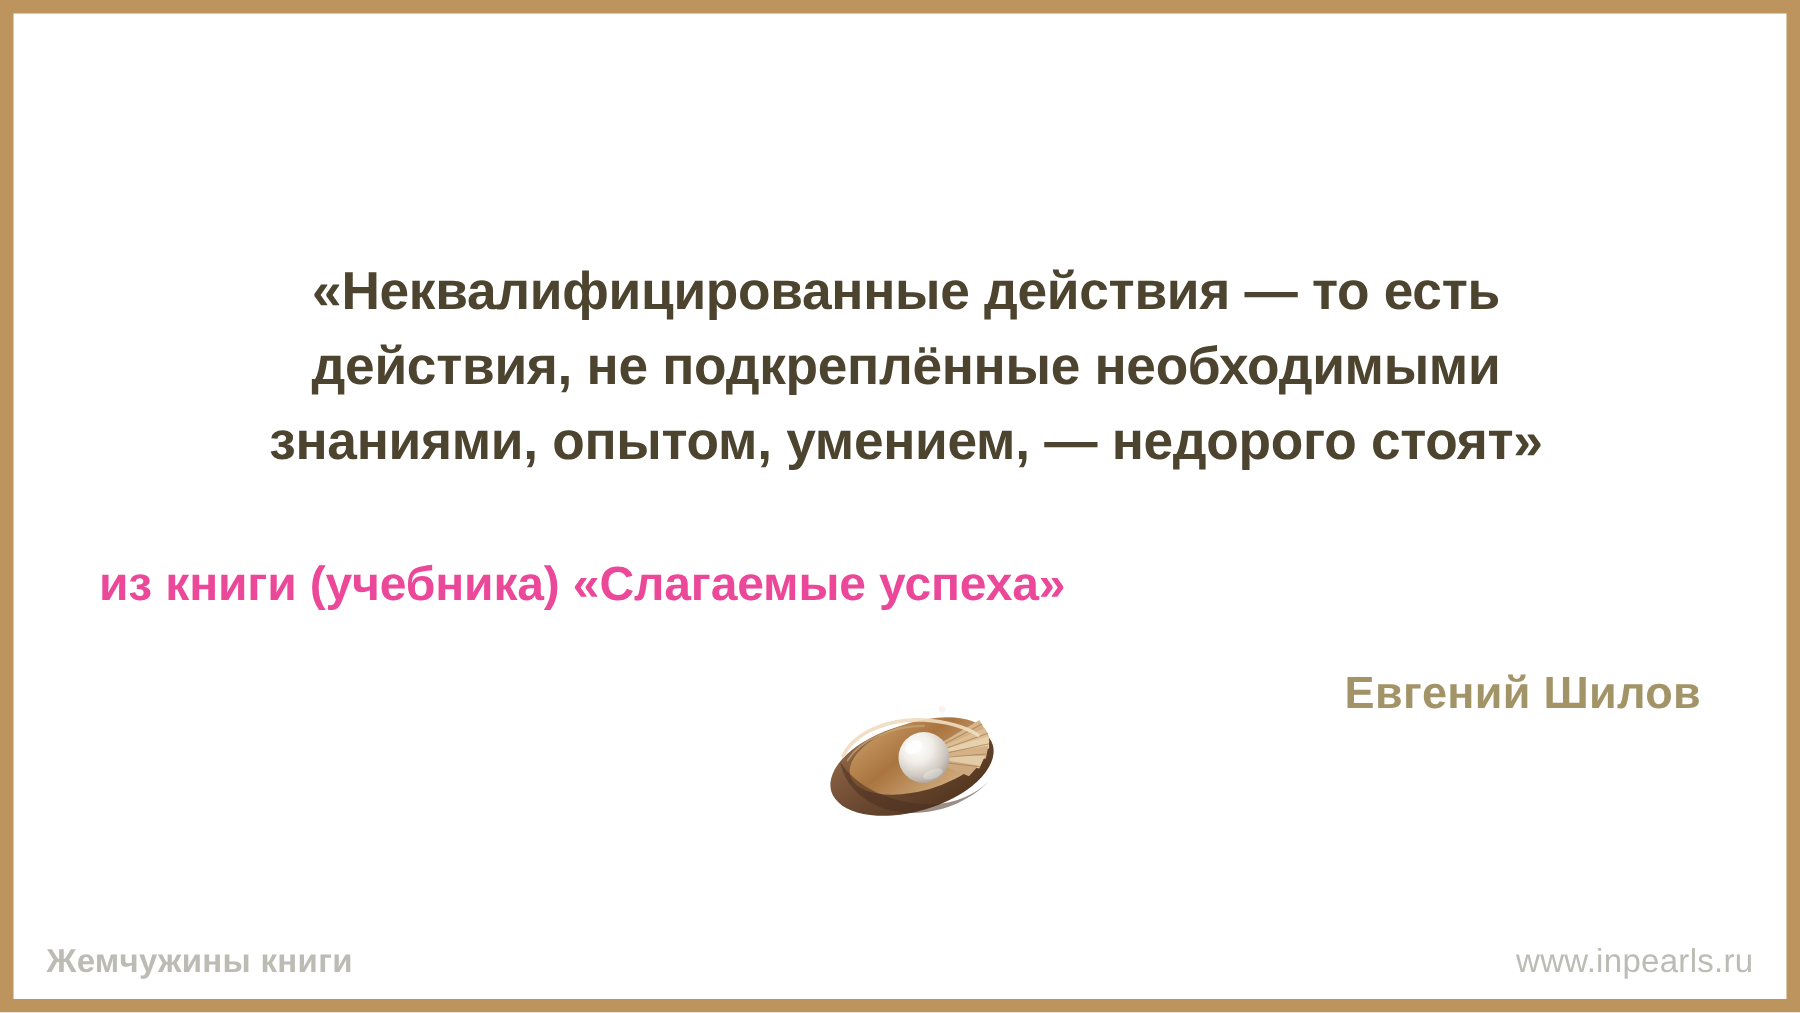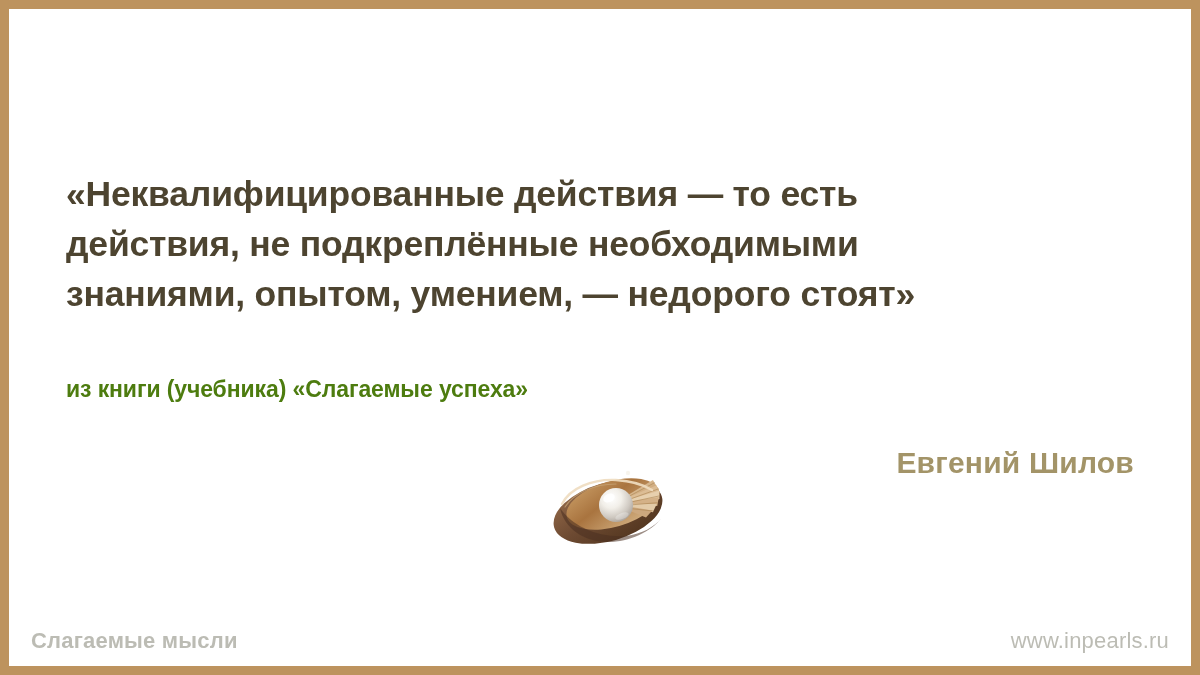--- a/index.html
+++ b/index.html
@@ -29,31 +29,31 @@
     width: 1076px;
   }
 
   .quote-text {
     margin: 0;
     font-size: 35.5px;
     line-height: 50px;
     font-weight: bold;
     color: #4d4430;
     letter-spacing: -0.2px;
-    text-align: left;
+    text-align: center;
     white-space: pre-line;
   }
 
   .source-text {
     margin: 0;
     padding-top: 48px;
-    font-size: 23px;
+    font-size: 32px;
     line-height: 44px;
     font-weight: bold;
-    color: #4d7c0f;
+    color: #ec4899;
     letter-spacing: -0.1px;
     text-align: left;
   }
 
   .author {
     position: absolute;
     left: 0;
     right: 57px;
     top: 437px;
     text-align: right;
@@ -165,17 +165,17 @@
                C104 68 84 78 62 78 C38 78 18 64 14 44 Z" fill="#4a3021" opacity="0.55"></path>
 
       <circle cx="70" cy="41" r="17" fill="url(#gPearl)"></circle>
       <ellipse cx="63" cy="34" rx="6" ry="4.2" fill="#ffffff" opacity="0.85" transform="rotate(-25 63 34)"></ellipse>
       <ellipse cx="76" cy="52" rx="7" ry="3" fill="#ffffff" opacity="0.28" transform="rotate(-20 76 52)"></ellipse>
 
       <circle cx="82" cy="9" r="2.2" fill="#f6f2ea" opacity="0.85"></circle>
     </svg>
   </div>
 
-  <div class="footer-left">Слагаемые мысли</div>
+  <div class="footer-left">Жемчужины книги</div>
 
   <div class="footer-right">www.inpearls.ru</div>
 
 </div>
 
 </body></html>

